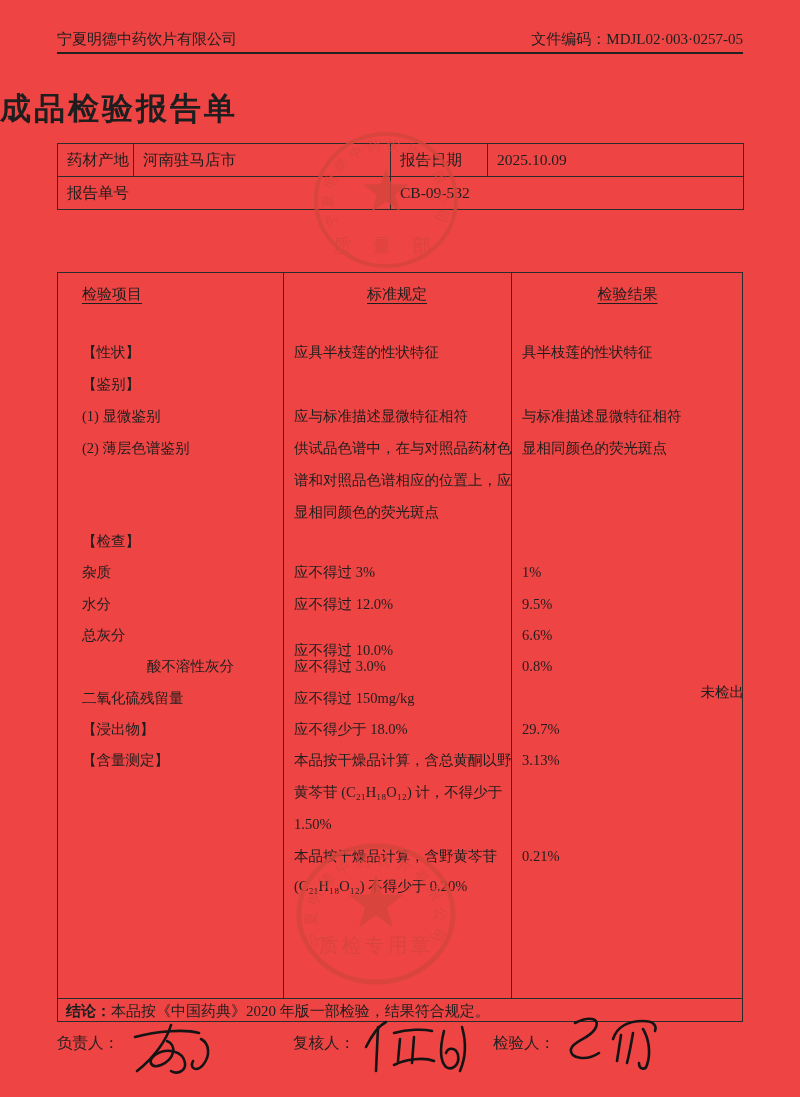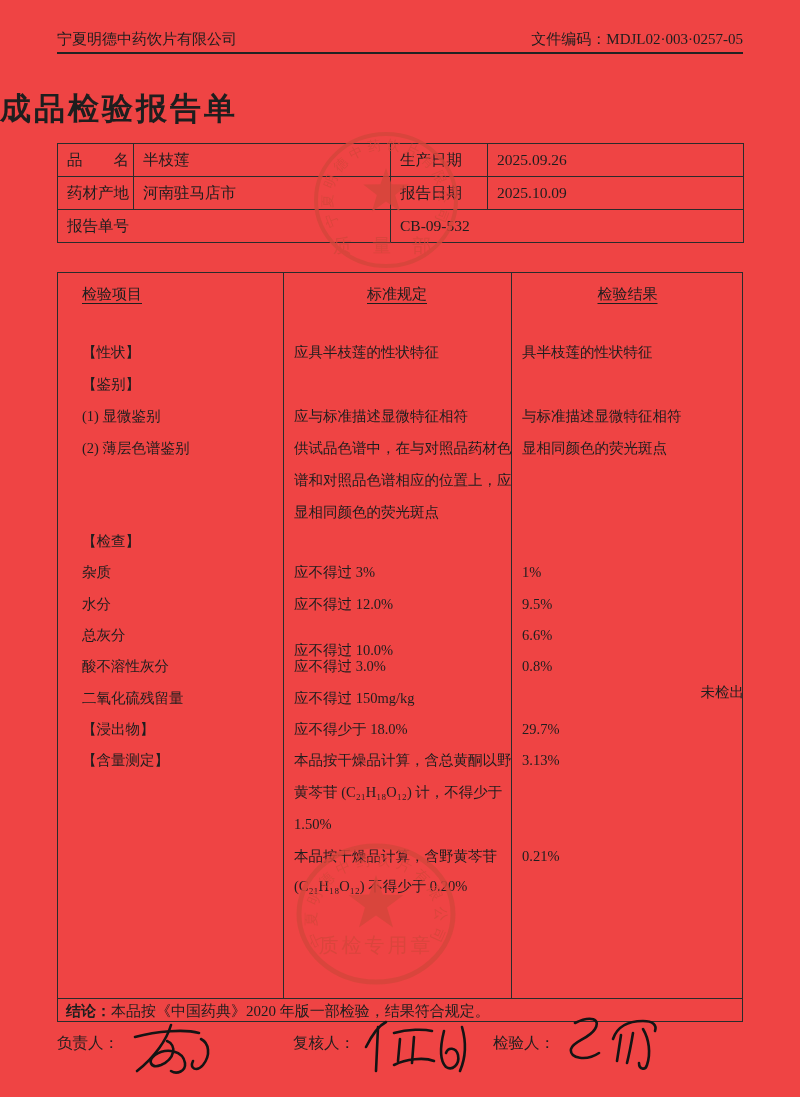--- a/index.html
+++ b/index.html
@@ -60,26 +60,20 @@
   <div class="title">成品检验报告单</div>
 
   <table class="info">
     <colgroup>
         <col style="width:76px">
         <col style="width:257px">
         <col style="width:97px">
         <col style="width:256px">
       </colgroup>
     <tbody>
-        <tr>
-      <td>品　　名</td>
-      <td>半枝莲</td>
-      <td>生产日期</td>
-      <td>2025.09.26</td>
-    </tr>
     <tr>
       <td>药材产地</td>
       <td>河南驻马店市</td>
       <td>报告日期</td>
       <td>2025.10.09</td>
     </tr>
     <tr style="height:27px">
       <td colspan="2">报告单号</td>
       <td colspan="2">CB-09-532</td>
     </tr>
@@ -110,21 +104,21 @@
         <div class="cell c1" style="top: 257px;">【检查】</div>
         <div class="cell c1" style="top: 288px;">杂质</div>
         <div class="cell c2" style="top: 288px;">应不得过 3%</div>
         <div class="cell c3" style="top: 288px;">1%</div>
         <div class="cell c1" style="top: 320px;">水分</div>
         <div class="cell c2" style="top: 320px;">应不得过 12.0%</div>
         <div class="cell c3" style="top: 320px;">9.5%</div>
         <div class="cell c1" style="top: 351px;">总灰分</div>
         <div class="cell c2" style="top: 351px; margin-top: 15px;">应不得过 10.0%</div>
         <div class="cell c3" style="top: 351px;">6.6%</div>
-        <div class="cell c1" style="top: 382px;">酸不溶性灰分</div>
+        <div class="cell c1" style="top: 382px; text-align: center;">酸不溶性灰分</div>
         <div class="cell c2" style="top: 382px;">应不得过 3.0%</div>
         <div class="cell c3" style="top: 382px;">0.8%</div>
         <div class="cell c1" style="top: 414px;">二氧化硫残留量</div>
         <div class="cell c2" style="top: 414px;">应不得过 150mg/kg</div>
         <div class="cell c3" style="top: 408px; text-align: right;">未检出</div>
         <div class="cell c1" style="top: 445px;">【浸出物】</div>
         <div class="cell c2" style="top: 445px;">应不得少于 18.0%</div>
         <div class="cell c3" style="top: 445px;">29.7%</div>
         <div class="cell c1" style="top: 476px;">【含量测定】</div>
         <div class="cell c2" style="top: 476px;">本品按干燥品计算，含总黄酮以野</div>

